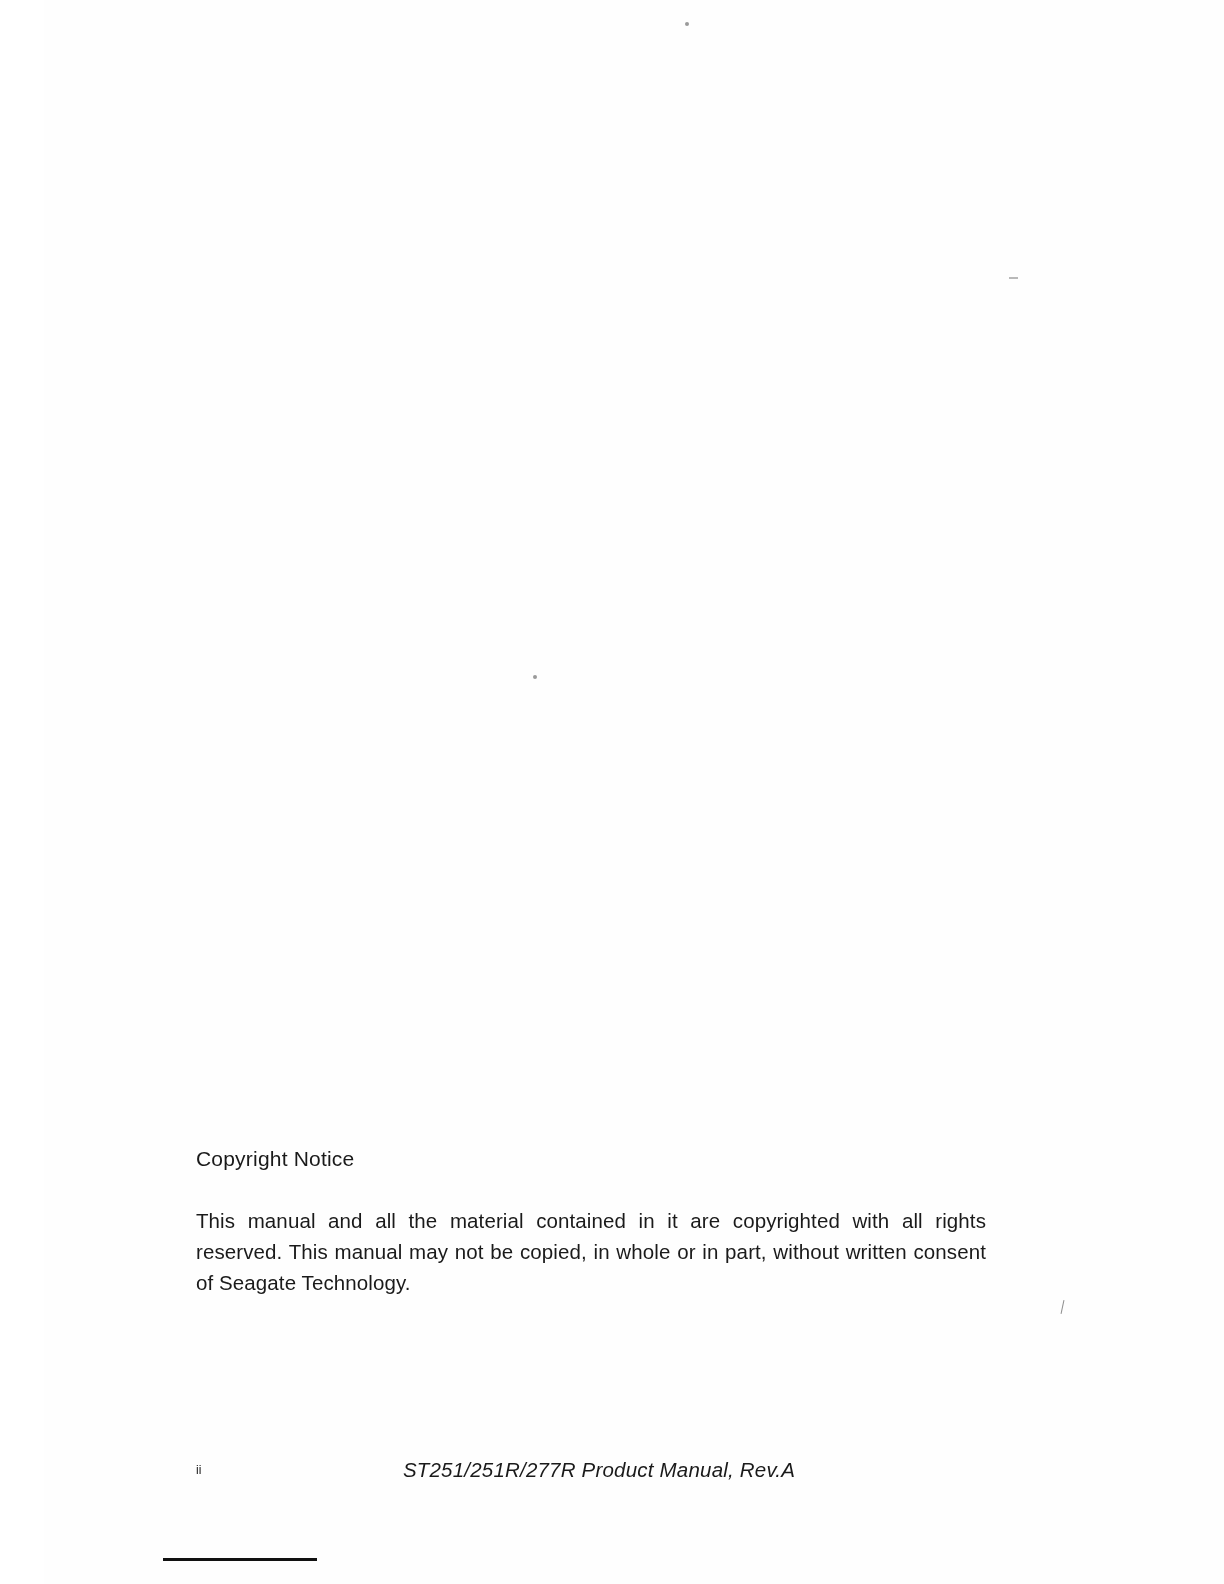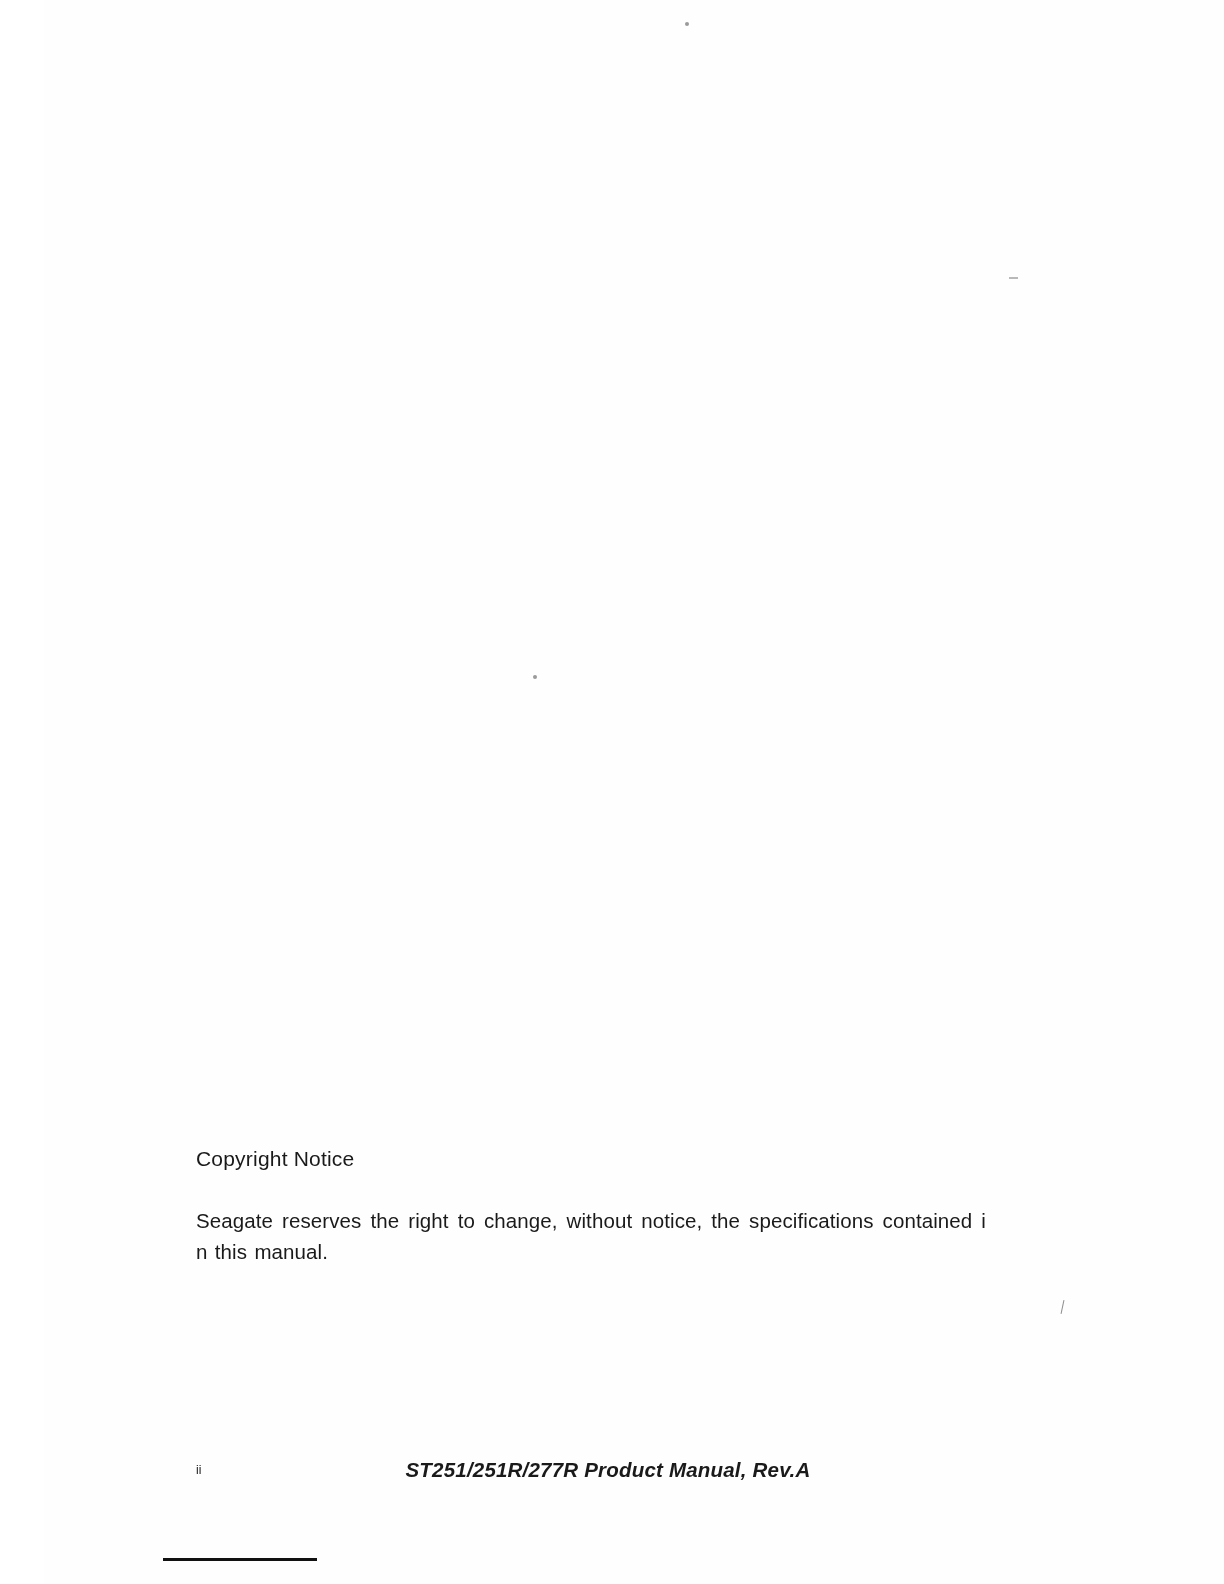--- a/index.html
+++ b/index.html
@@ -78,28 +78,28 @@
   }
   .folio {
     position: absolute;
     left: 0;
     top: 0;
     font-size: 12px;
     line-height: 30px;
   }
   .footer-title {
     position: absolute;
-    left: 17px;
+    left: 8px;
     top: 0;
     width: 790px;
     text-align: center;
     font-size: 20.5px;
     line-height: 30px;
     font-style: italic;
-    font-weight: 700;
+    font-weight: 400;
     letter-spacing: 0.2px;
   }
 
   
   .edge-rule {
     position: absolute;
     left: 119px;
     top: 1558px;
     width: 154px;
     height: 3px;
@@ -111,21 +111,21 @@
 
 <div class="page">
 
   <span class="speck speck-top"></span>
   <span class="speck speck-right"></span>
   <span class="speck speck-mid"></span>
   <span class="tick-mark"></span>
 
   <section class="copy-block">
     <h2 class="copy-heading">Copyright Notice</h2>
-    <p class="copy-para loose">Seagate reserves the right to change, without notice, the specifications contained i n this manual.</p>
+    <p class="copy-para">This manual and all the material contained in it are copyrighted with all rights reserved. This manual may not be copied, in whole or in part, without written consent of Seagate Technology.</p>
   </section>
 
   <footer class="footer">
     <span class="folio">ii</span>
     <span class="footer-title">ST251/251R/277R Product Manual, Rev.A</span>
   </footer>
 
   <div class="edge-rule"></div>
 
 </div>

